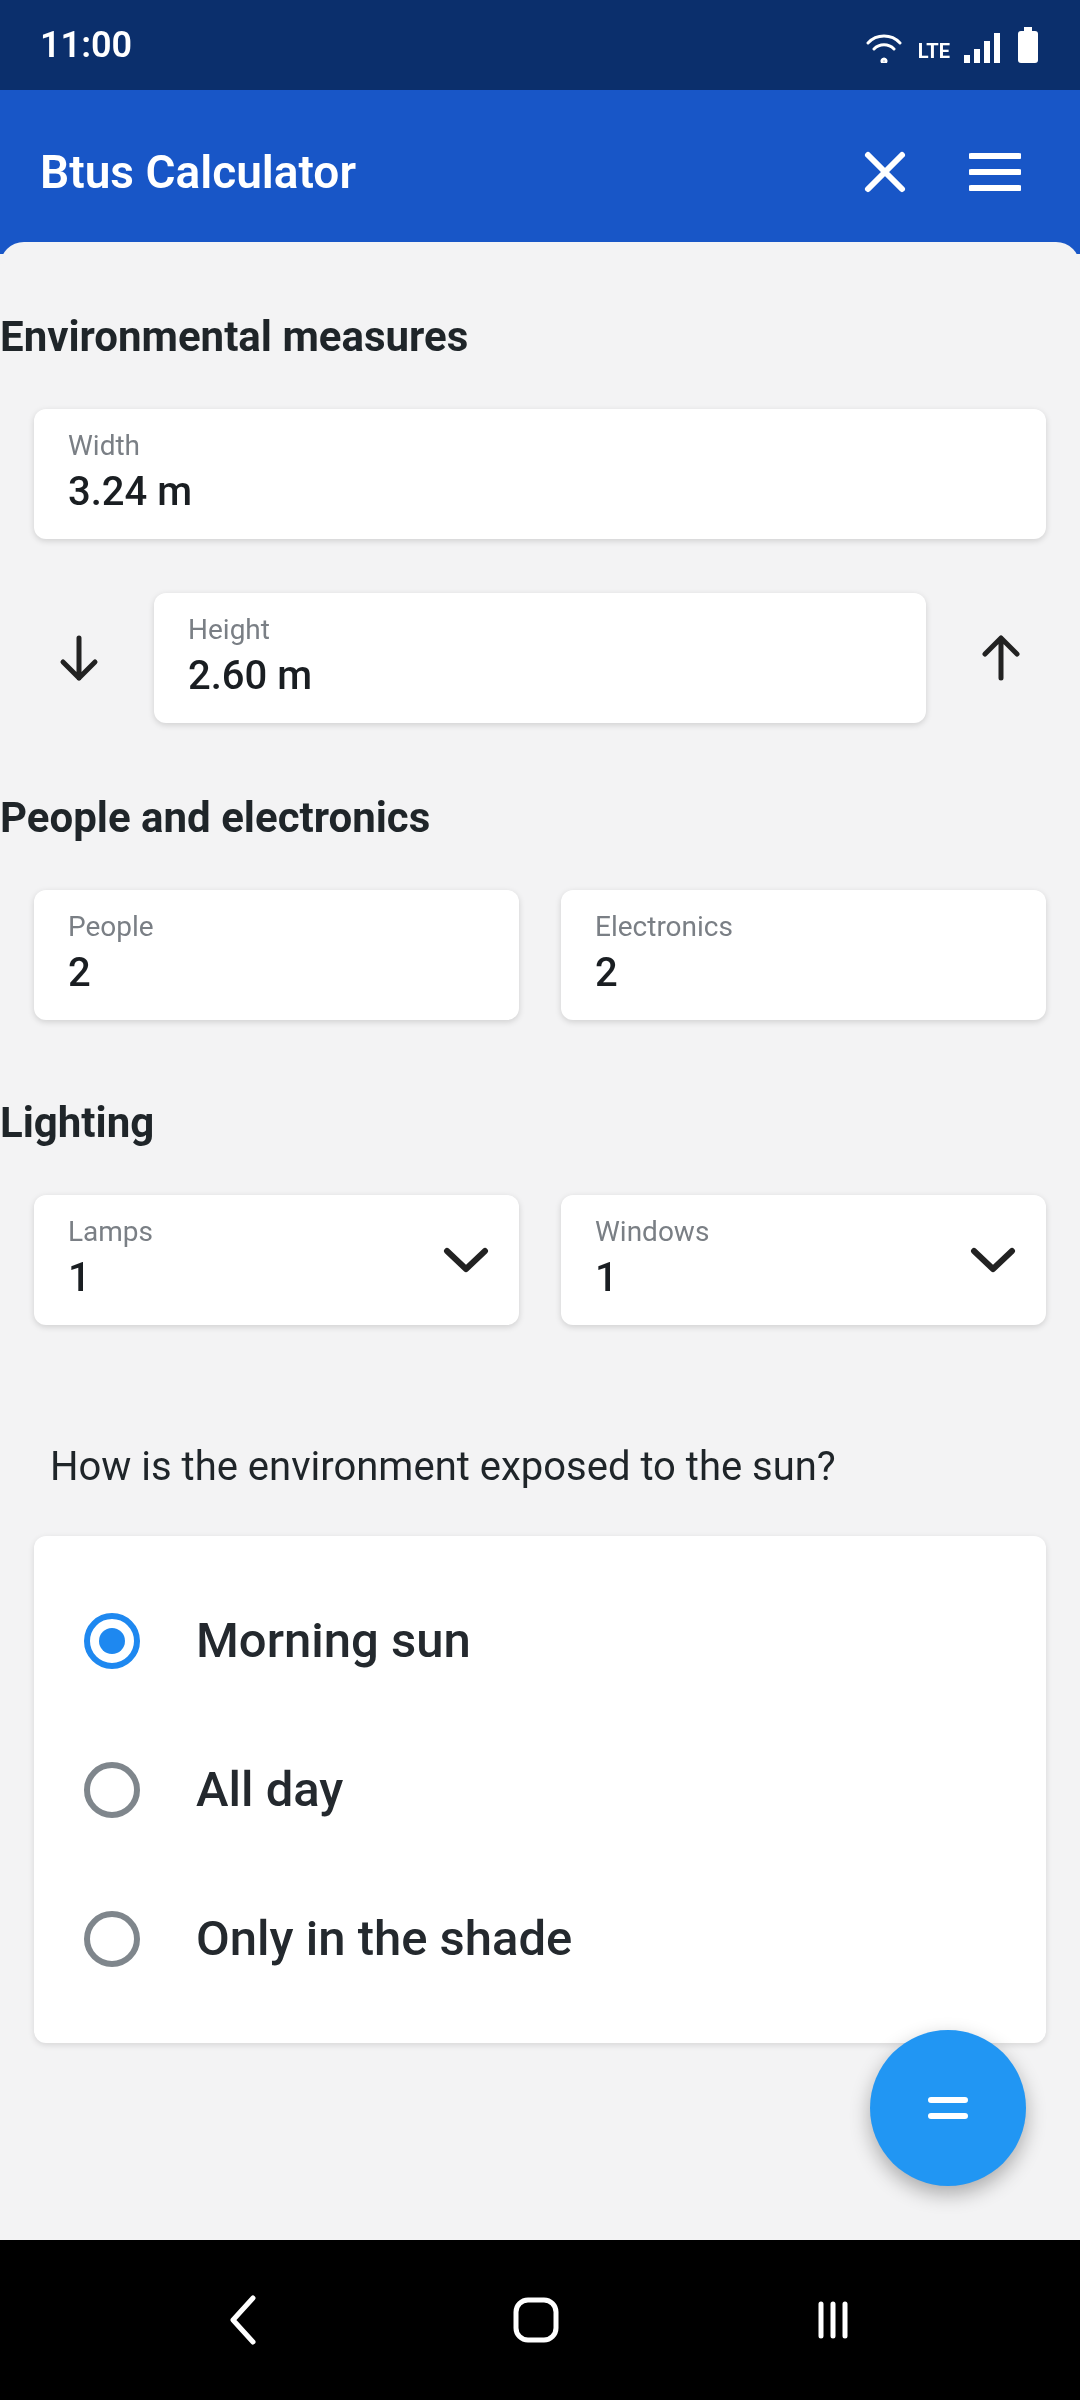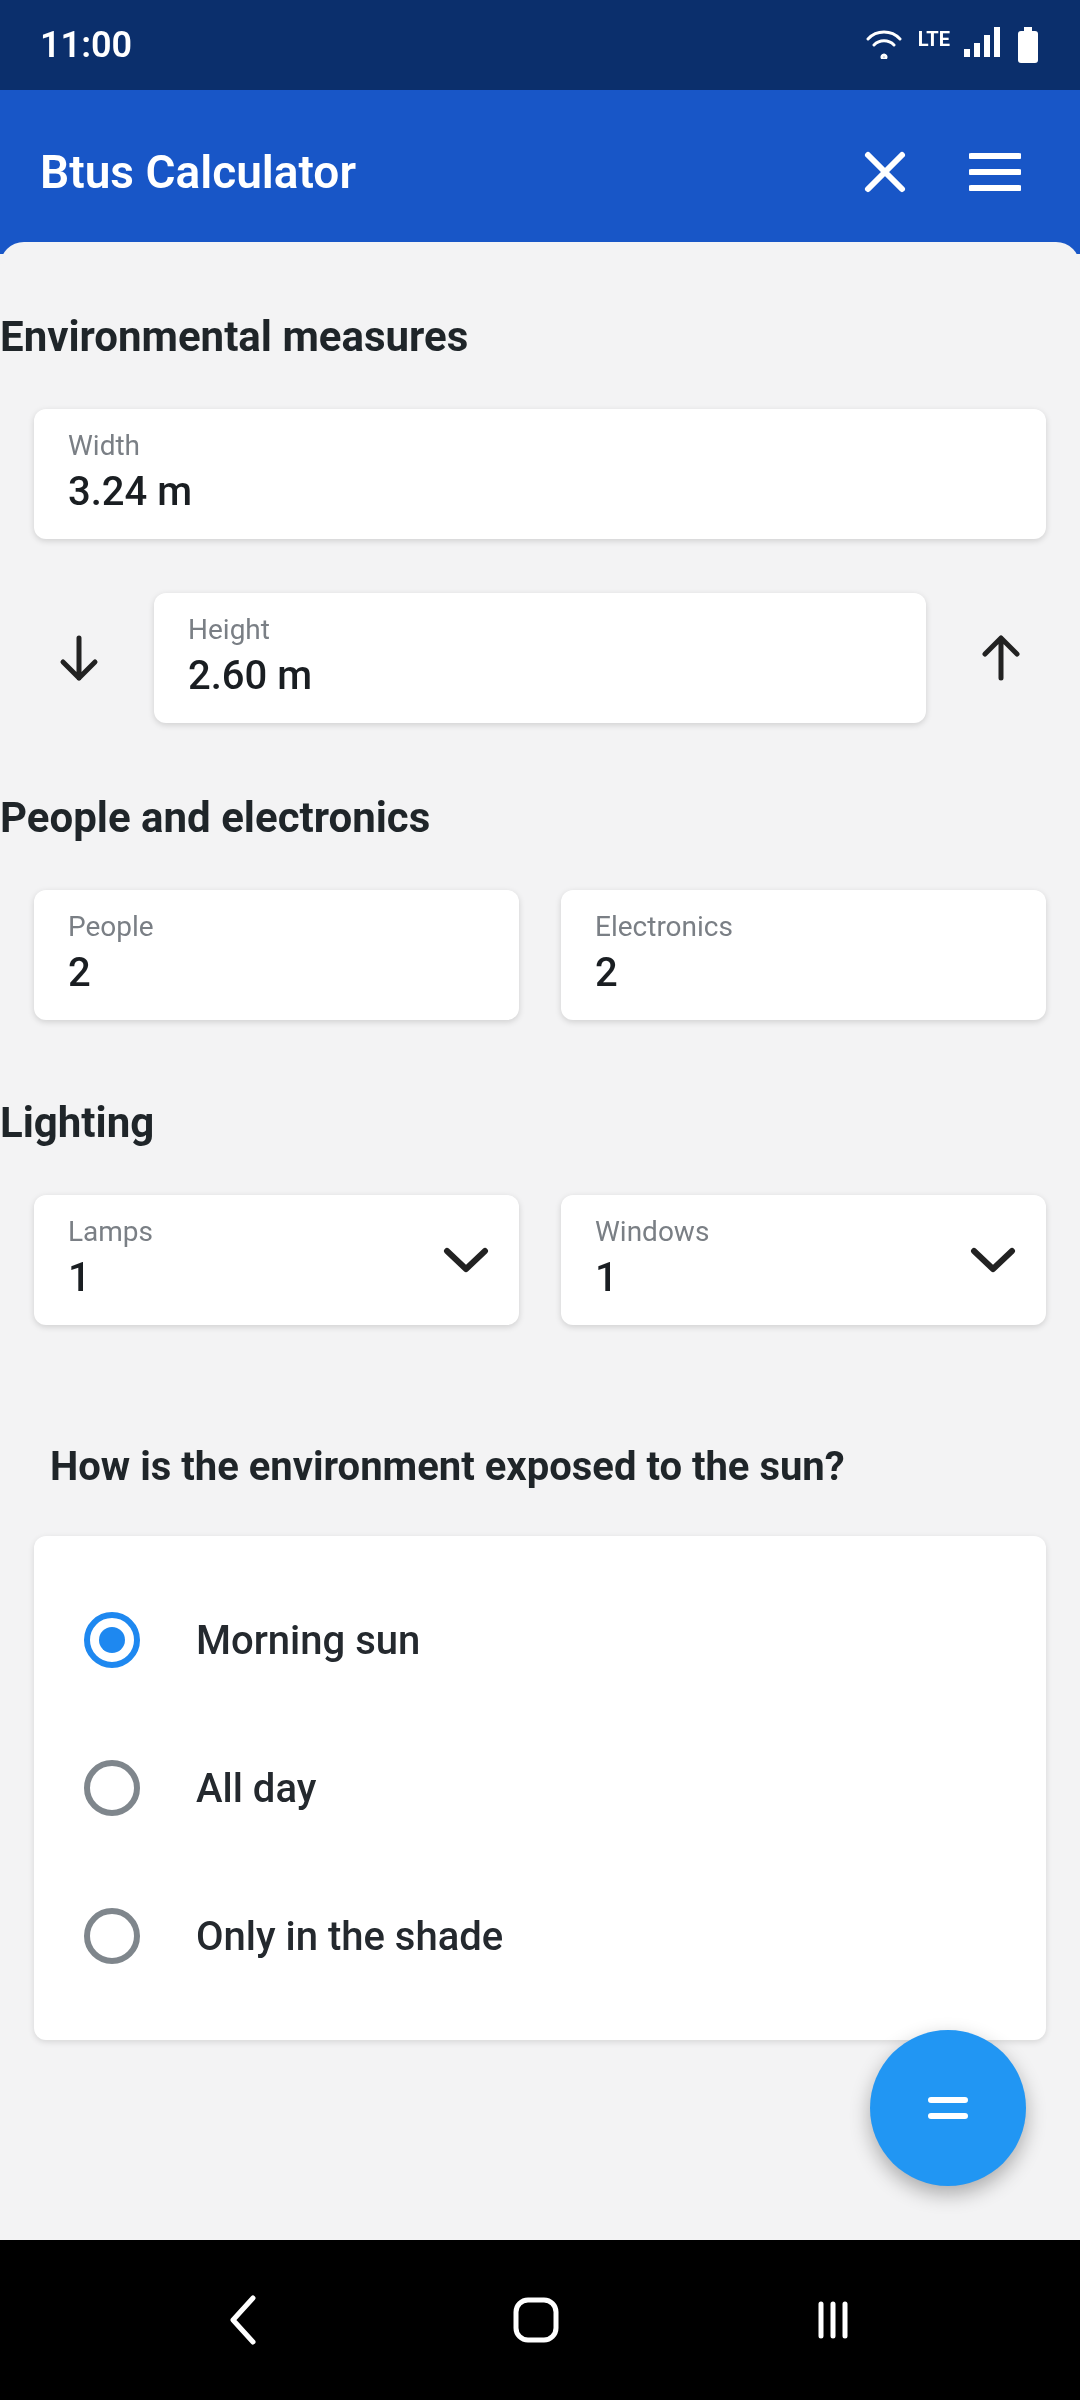--- a/index.html
+++ b/index.html
@@ -11,21 +11,21 @@
     height: 90px;
     background: #0b2f6c;
     color: #fff;
     display: flex;
     align-items: center;
     justify-content: space-between;
     padding: 0 40px;
     font-size: 36px;
     font-weight: 600;
   }
-  .statusbar .right { display: flex; align-items: flex-start; gap: 14px; }
+  .statusbar .right { display: flex; align-items: flex-end; gap: 14px; }
   .statusbar .right svg { display: block; }
 
   
   .appbar {
     height: 164px;
     background: #1856c7;
     color: #fff;
     display: flex;
     align-items: center;
     padding: 0 40px;
@@ -96,21 +96,21 @@
   .height-row .arrow-btn {
     width: 90px;
     display: flex;
     align-items: center;
     justify-content: center;
   }
   .height-row .field { flex: 1; }
 
   .question {
     font-size: 40px;
-    font-weight: 700;
+    font-weight: 400;
     color: #1f2529;
     padding: 0 50px;
     margin-top: 110px;
     margin-bottom: 46px;
   }
 
   .radio-card {
     background: #fff;
     border-radius: 12px;
     margin: 0 34px;
@@ -136,21 +136,21 @@
   .radio.checked::after {
     content: "";
     position: absolute;
     width: 26px; height: 26px;
     background: #1e88f0;
     border-radius: 50%;
     top: 50%; left: 50%;
     transform: translate(-50%, -50%);
   }
   .radio-label {
-    font-size: 40px;
+    font-size: 49px;
     font-weight: 500;
     color: #24292e;
   }
 
   
   .fab {
     position: absolute;
     right: 54px;
     bottom: 54px;
     width: 156px; height: 156px;

